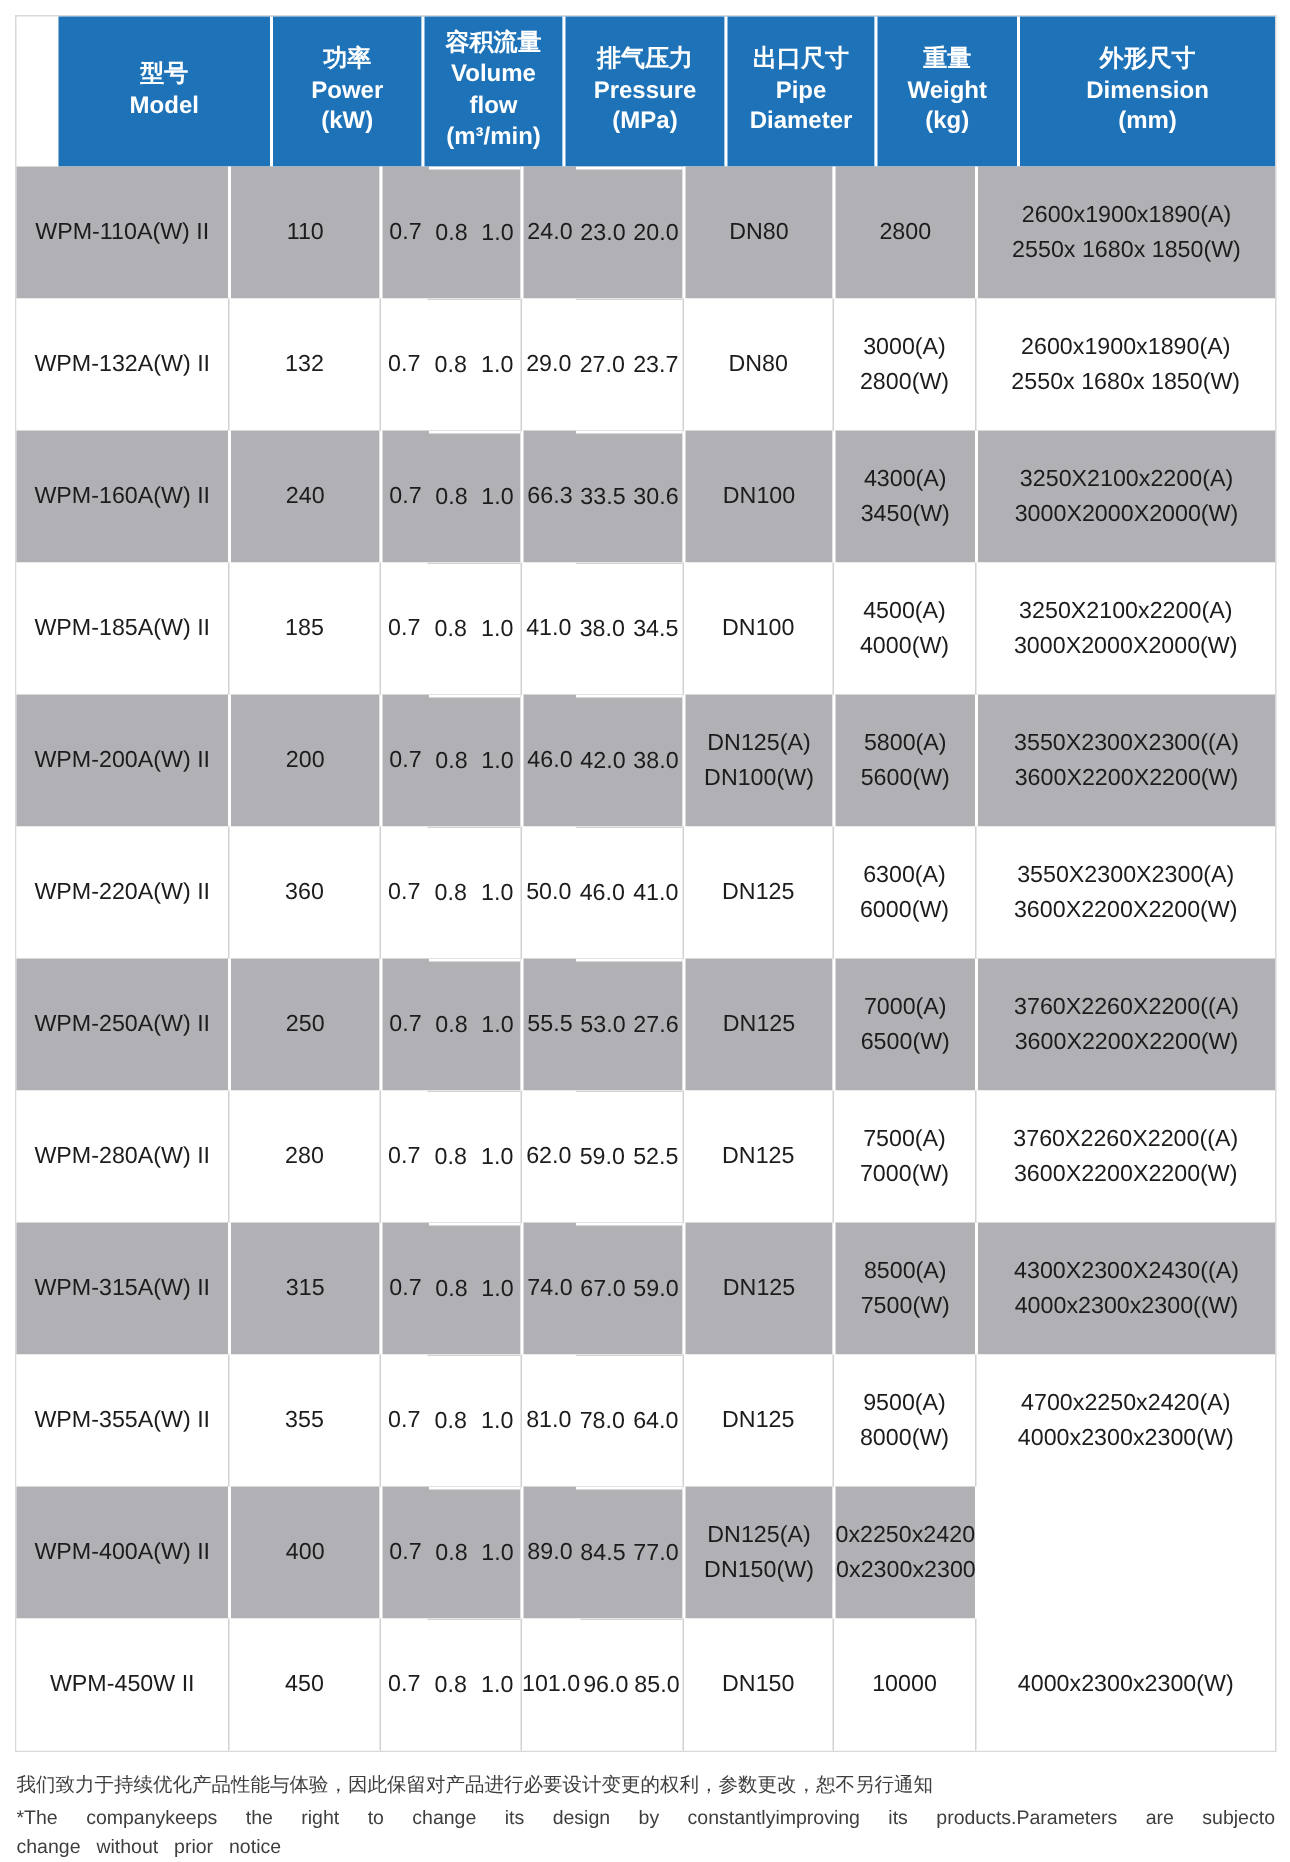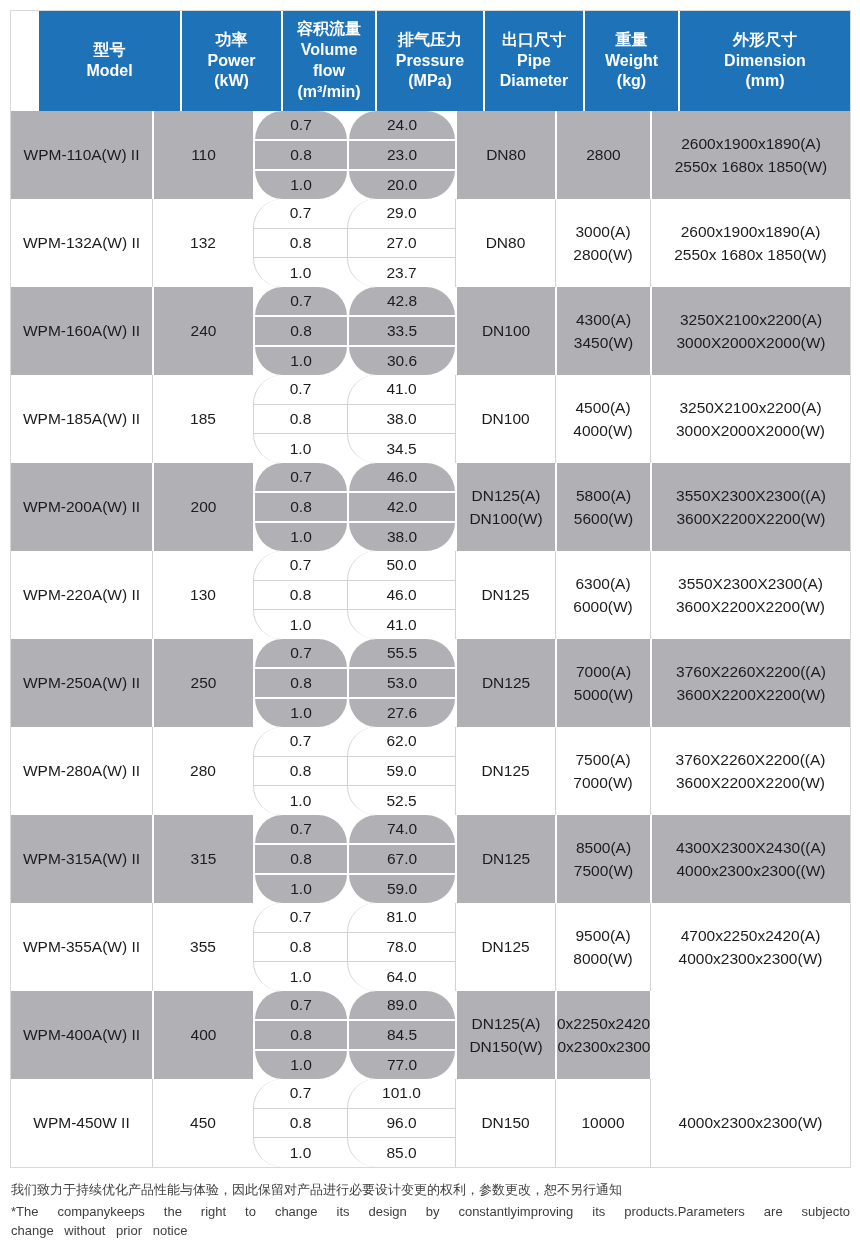--- a/index.html
+++ b/index.html
@@ -45,24 +45,23 @@
     align-items: center;
     justify-content: center;
     text-align: center;
     font-size: 15.5px;
     color: #1c1c1e;
     overflow: hidden;
     box-sizing: border-box;
   }
   .cell .lines { line-height: 1.5; }
   .stack {
-    flex-direction: column;
+    flex-direction: row;
     align-items: stretch;
     justify-content: stretch;
-    border-radius: 29px;
   }
   .sub {
     flex: 1 1 0;
     display: flex;
     align-items: center;
     justify-content: center;
   }
   .gray .cell { background: #b1b1b5; border-left: 2px solid #ffffff; }
   .gray .cell:first-child { border-left: none; }
   .gray .sub + .sub { border-top: 2px solid #ffffff; }
@@ -212,21 +211,21 @@
             <div class="lines">
               <div>240</div>
             </div>
           </div>
           <div class="cell stack">
             <div class="sub">0.7</div>
             <div class="sub">0.8</div>
             <div class="sub">1.0</div>
           </div>
           <div class="cell stack">
-            <div class="sub">42.8</div>
+            <div class="sub">66.3</div>
             <div class="sub">33.5</div>
             <div class="sub">30.6</div>
           </div>
           <div class="cell">
             <div class="lines">
               <div>DN100</div>
             </div>
           </div>
           <div class="cell">
             <div class="lines">
@@ -321,21 +320,21 @@
           </div>
         </div>
         <div class="group white">
           <div class="cell">
             <div class="lines">
               <div>WPM-220A(W) II</div>
             </div>
           </div>
           <div class="cell">
             <div class="lines">
-              <div>130</div>
+              <div>360</div>
             </div>
           </div>
           <div class="cell stack">
             <div class="sub">0.7</div>
             <div class="sub">0.8</div>
             <div class="sub">1.0</div>
           </div>
           <div class="cell stack">
             <div class="sub">50.0</div>
             <div class="sub">46.0</div>
@@ -381,21 +380,21 @@
             <div class="sub">27.6</div>
           </div>
           <div class="cell">
             <div class="lines">
               <div>DN125</div>
             </div>
           </div>
           <div class="cell">
             <div class="lines">
               <div>7000(A)</div>
-              <div>5000(W)</div>
+              <div>6500(W)</div>
             </div>
           </div>
           <div class="cell">
             <div class="lines">
               <div>3760X2260X2200((A)</div>
               <div>3600X2200X2200(W)</div>
             </div>
           </div>
         </div>
         <div class="group white">

